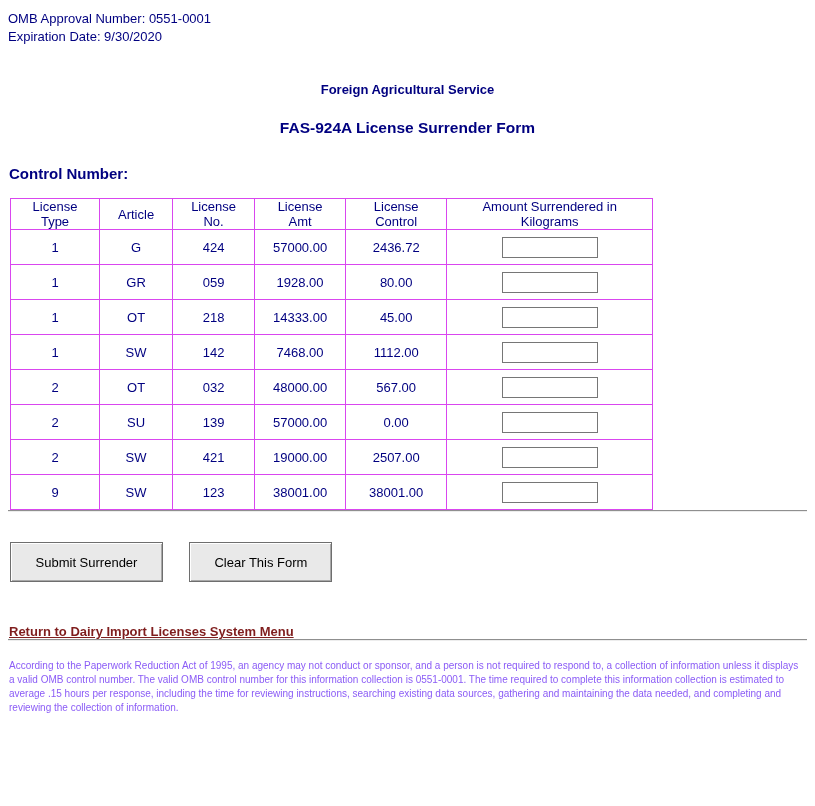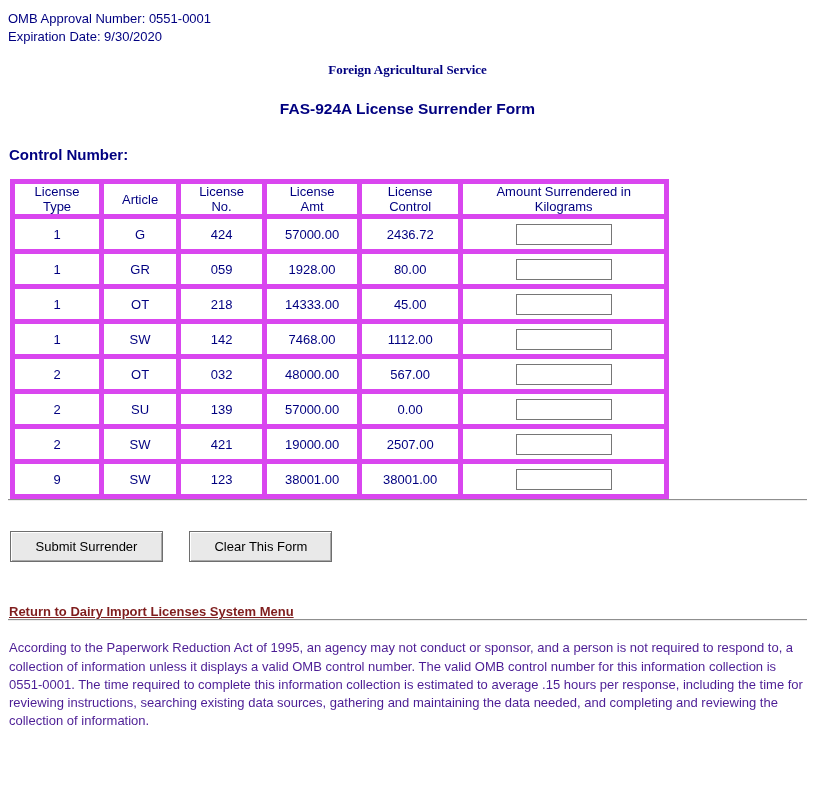--- a/index.html
+++ b/index.html
@@ -15,39 +15,39 @@
   .omb-block {
     text-align: left;
     font-weight: normal;
     font-size: 13px;
     line-height: 1.4;
     padding-right: 2px;
   }
 
   .center-head { text-align: center; font-weight: bold; }
   .dept-title   { font-size: 13.5px; margin-top: 24px; }
-  .agency-title { font-size: 13px;   margin-top: 16px; font-family: Liberation Serif, serif; }
+  .agency-title { font-size: 13px;   margin-top: 36px; }
   .form-title   { font-size: 15.5px; margin-top: 22px; }
 
   .control-number {
     font-weight: bold;
     font-size: 15px;
     margin-top: 28px;
     padding-left: 1px;
   }
 
   table.license-table {
     border-collapse: collapse;
     margin-top: 16px;
     margin-left: 2px;
     font-size: 13px;
   }
   table.license-table th,
   table.license-table td {
-    border: 5px solid #d946ef;
+    border: 1px solid #d946ef;
     text-align: center;
     vertical-align: middle;
     color: #000080;
     font-weight: normal;
     padding: 0 18px;
   }
   table.license-table th { height: 29px; }
   table.license-table td { height: 35px; }
   col.c-type    { width: 89px;  }
   col.c-article { width: 47px;  }
@@ -74,37 +74,37 @@
     margin: 0;
   }
   .hr-top { margin-top: 6px; }
   .hr-bottom { margin-top: 14px; }
 
   .button-row { margin-top: 30px; padding-left: 2px; }
   button.form-btn {
     font-family: "Liberation Sans", sans-serif;
     font-size: 13px;
     color: #000000;
-    height: 31px;
+    height: 40px;
     background: #e9e9e9;
     border: 1px solid #6e6e6e;
     box-shadow: inset 1px 1px 0 #ffffff, inset -1px -1px 0 #a8a8a8;
     cursor: pointer;
   }
   .submit-btn { min-width: 153px; }
   .clear-btn  { min-width: 143px; margin-left: 22px; }
 
   .link-row { margin-top: 42px; padding-left: 1px; font-size: 13px; }
   a.menu-link { color: #7f1d1d; text-decoration: underline; font-weight: bold; }
 
   .pra-notice {
     margin: 18px 1px 0 1px;
-    font-size: 13px;
+    font-size: 10px;
     line-height: 1.4;
-    color: #4c1d95;
+    color: #8b5cf6;
   }
 </style>
 </head>
 <body>
 
 <div class="page">
 
   <div class="omb-block">
     <div>OMB Approval Number: 0551-0001</div>
     <div>Expiration Date: 9/30/2020</div>

